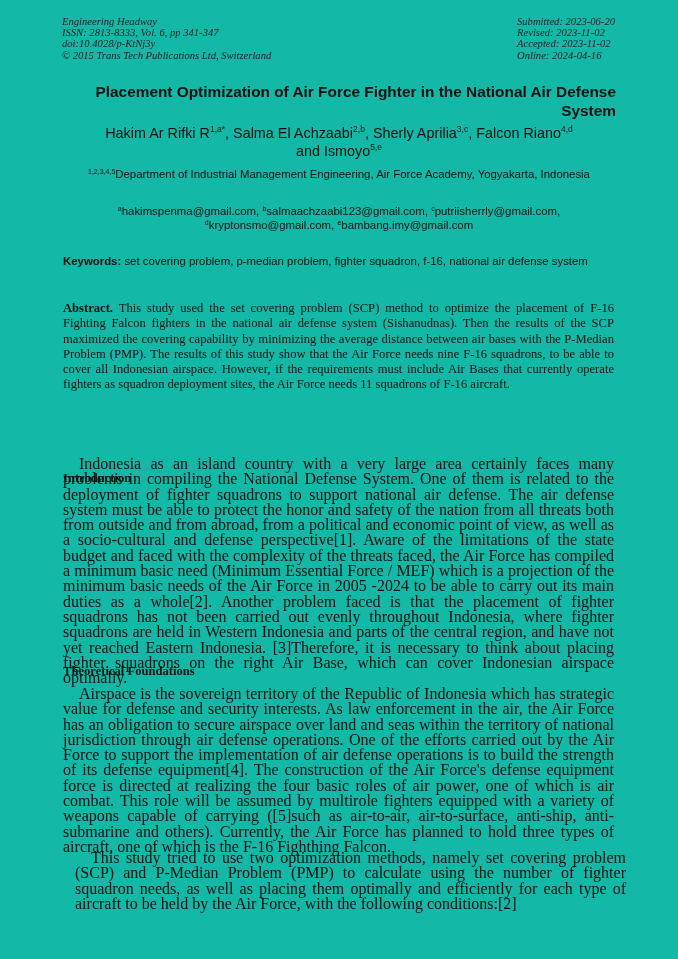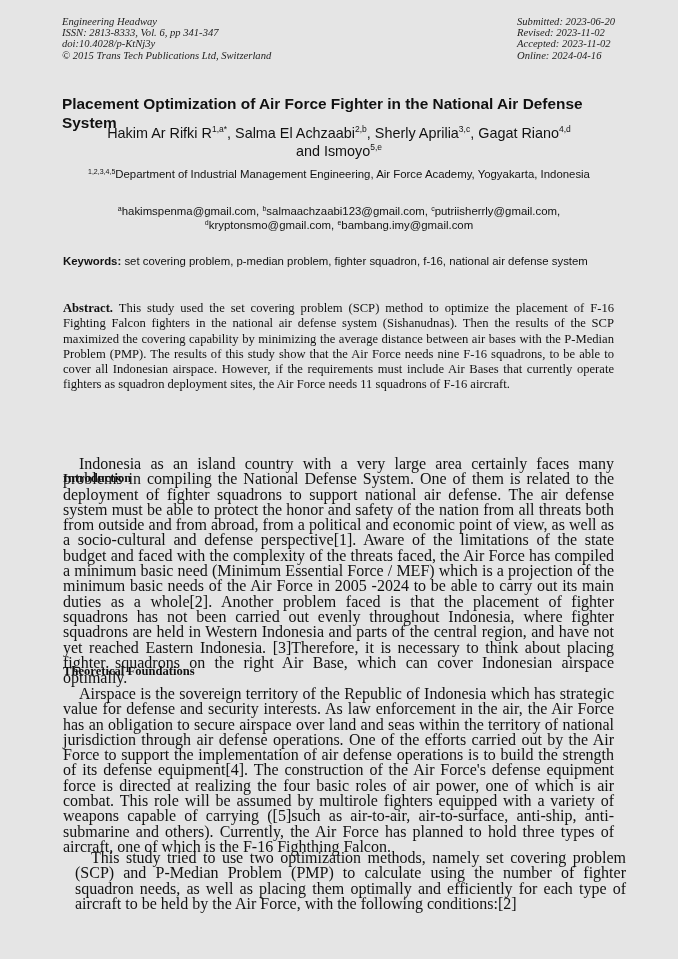--- a/index.html
+++ b/index.html
@@ -1,21 +1,21 @@
 <!DOCTYPE html>
 <html><head>
 <meta charset="utf-8">
 <style>
   html, body { margin: 0; padding: 0; background: #ffffff; }
   body { width: 678px; height: 959px; overflow: hidden; position: relative; color: #111; }
-  .page { position: absolute; left: 0; top: 0; width: 678px; height: 959px; background: #e5e5e5; }
+  .page { position: absolute; left: 0; top: 0; width: 678px; height: 959px; background: #14b8a6; }
   .hdr-left { position: absolute; left: 62px; top: 16px; font-family: "Liberation Serif", serif; font-style: italic; font-size: 10.6px; line-height: 11.2px; color: #222; }
   .hdr-right { position: absolute; right: 63px; top: 16px; font-family: "Liberation Serif", serif; font-style: italic; font-size: 10.6px; line-height: 11.2px; color: #222; text-align: left; }
   .hdr-left div, .hdr-right div { white-space: nowrap; }
-  .title { position: absolute; left: 62px; width: 554px; top: 95px; font-family: "Liberation Sans", sans-serif; font-weight: bold; font-size: 15.4px; line-height: 18.5px; text-align: left; color: #111; }
+  .title { position: absolute; left: 62px; width: 554px; top: 83px; font-family: "Liberation Sans", sans-serif; font-weight: bold; font-size: 15.4px; line-height: 18.5px; text-align: right; color: #111; }
   .authors { position: absolute; left: 62px; width: 554px; top: 124px; font-family: "Liberation Sans", sans-serif; font-size: 14.4px; line-height: 18px; text-align: center; color: #111; }
   .authors sup { font-size: 8.5px; vertical-align: 6px; line-height: 0; }
   .affil { position: absolute; left: 62px; width: 554px; top: 167px; font-family: "Liberation Sans", sans-serif; font-size: 11.4px; line-height: 14px; text-align: center; color: #111; }
   .emails { position: absolute; left: 62px; width: 554px; top: 204px; font-family: "Liberation Sans", sans-serif; font-size: 11.4px; line-height: 14px; text-align: center; color: #111; }
   sup.s { font-size: 7px; vertical-align: 4px; line-height: 0; }
   .keywords { position: absolute; left: 63px; width: 551px; top: 255px; font-family: "Liberation Sans", sans-serif; font-size: 11.4px; line-height: 13.6px; text-align: justify; color: #111; }
   .keywords b { font-weight: bold; }
   .abstract { position: absolute; left: 63px; width: 551px; top: 301px; font-family: "Liberation Serif", serif; font-size: 12.6px; line-height: 15.3px; text-align: justify; color: #111; }
   .abstract b { font-weight: bold; }
   .sec-head { position: absolute; left: 63px; font-family: "Liberation Serif", serif; font-weight: bold; font-size: 12.6px; line-height: 15px; color: #111; }
@@ -36,21 +36,21 @@
   <div class="hdr-right">
     <div>Submitted: 2023-06-20</div>
     <div>Revised: 2023-11-02</div>
     <div>Accepted: 2023-11-02</div>
     <div>Online: 2024-04-16</div>
   </div>
 
   <div class="title">Placement Optimization of Air Force Fighter in the National Air Defense System</div>
 
   <div class="authors">
-    <span><span>Hakim Ar Rifki R</span><sup>1,a*</sup><span>, </span></span><span><span>Salma El Achzaabi</span><sup>2,b</sup><span>, </span></span><span><span>Sherly Aprilia</span><sup>3,c</sup><span>, </span></span><span><span>Gagat Riano</span><sup>4,d</sup></span><br><span><span>and Ismoyo</span><sup>5,e</sup></span>
+    <span><span>Hakim Ar Rifki R</span><sup>1,a*</sup><span>, </span></span><span><span>Salma El Achzaabi</span><sup>2,b</sup><span>, </span></span><span><span>Sherly Aprilia</span><sup>3,c</sup><span>, </span></span><span><span>Falcon Riano</span><sup>4,d</sup></span><br><span><span>and Ismoyo</span><sup>5,e</sup></span>
   </div>
 
   <div class="affil"><sup class="s">1,2,3,4,5</sup><span>Department of Industrial Management Engineering, Air Force Academy, Yogyakarta, Indonesia</span></div>
 
   <div class="emails">
     <span><sup class="s">a</sup><span>hakimspenma@gmail.com</span></span><span>, </span><span><sup class="s">b</sup><span>salmaachzaabi123@gmail.com</span></span><span>, </span><span><sup class="s">c</sup><span>putriisherrly@gmail.com</span></span><span>, </span><br><span><sup class="s">d</sup><span>kryptonsmo@gmail.com</span></span><span>, </span><span><sup class="s">e</sup><span>bambang.imy@gmail.com</span></span>
   </div>
 
   <div class="keywords"><b>Keywords:</b><span> set covering problem, p-median problem, fighter squadron, f-16, national air defense system</span></div>
 

